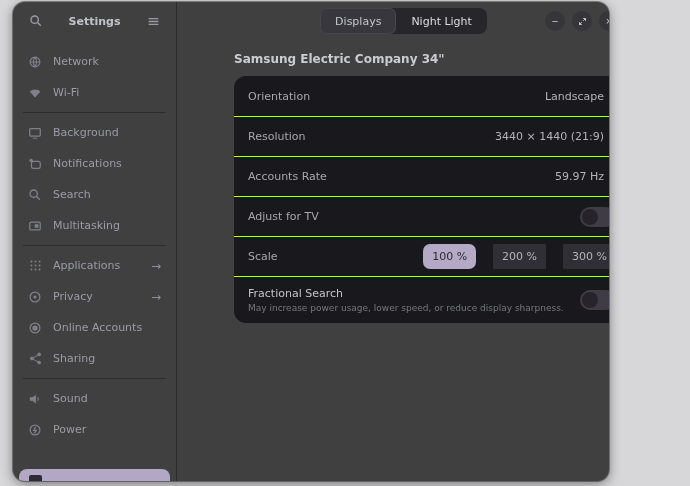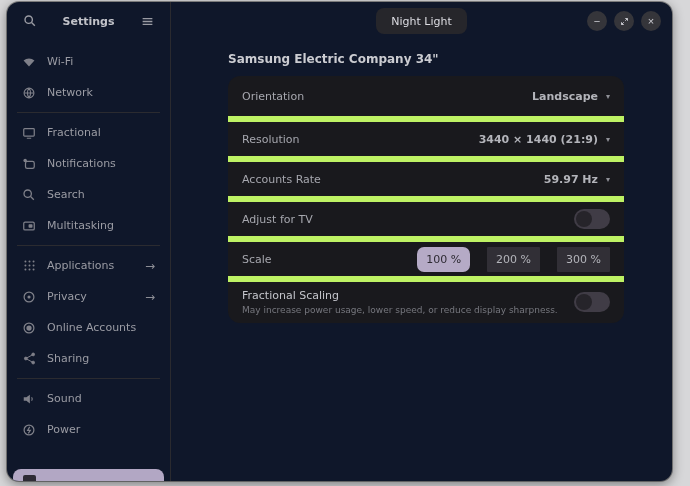--- a/index.html
+++ b/index.html
@@ -1,19 +1,19 @@
 <!DOCTYPE html>
 <html><head>
 <meta charset="utf-8">
 <style>
   * { margin:0; padding:0; box-sizing:border-box; }
   html,body { width:690px; height:486px; overflow:hidden; background:#d7d7d9;
     font-family:"DejaVu Sans","Liberation Sans",sans-serif; }
-  .window { position:absolute; left:7px; top:2px; width:665px; height:479px;
-    background:#0f172a; border-radius:12px; box-shadow:0 3px 12px rgba(0,0,0,.45), 0 0 0 1px rgba(0,0,0,.35);
+  .window { position:absolute; left:13px; top:2px; width:596px; height:479px;
+    background:#404040; border-radius:12px; box-shadow:0 3px 12px rgba(0,0,0,.45), 0 0 0 1px rgba(0,0,0,.35);
     display:flex; overflow:hidden; }
 
   
   .sidebar { width:164px; flex:0 0 164px; border-right:1px solid #2a2a2f;
     display:flex; flex-direction:column; position:relative; }
   .sidebar-header { height:38px; display:flex; align-items:center; padding:0 12px; }
   .sidebar-title { flex:1; text-align:center; font-size:11px; font-weight:bold; color:#c2c3c9; }
   .icon-btn { width:22px; height:22px; display:grid; place-items:center; border:none;
     background:transparent; color:#9a9ba3; cursor:pointer; }
   .nav { flex:1; padding:6px 6px 0 6px; display:flex; flex-direction:column; }
@@ -36,23 +36,23 @@
   .tab.selected { background:#37373d; box-shadow:0 0 0 1px #46464d inset; color:#c5c5cc; }
   .win-controls { position:absolute; right:11px; top:9px; display:flex; gap:7px; }
   .win-btn { width:20px; height:20px; border-radius:50%; border:none; background:#35353a;
     color:#cbcbd1; display:grid; place-items:center; font-size:11px; line-height:1; cursor:pointer; }
 
   .content { flex:1; padding:12px 0 0 57px; }
   .monitor-name { font-size:12px; font-weight:bold; color:#cbccd1; margin-bottom:10px; }
   .card { width:396px; background:#19191d; border-radius:12px; overflow:hidden; }
   .row { min-height:40px; display:flex; align-items:center; justify-content:space-between;
     padding:0 14px; cursor:pointer; }
-  .row + .row { border-top:6px solid #bef264; }
+  .row + .row { border-top:1px solid #bef264; }
   .row-label { font-size:11px; color:#a6a7ae; }
-  .row-value { display:flex; align-items:center; gap:8px; color:#b3b4ba; font-size:11px;font-weight:bold; }
+  .row-value { display:flex; align-items:center; gap:8px; color:#b3b4ba; font-size:11px; }
   .dd-arrow { font-size:8px; color:#8f9097; }
   .toggle { width:36px; height:20px; border-radius:10px; background:#403c46; position:relative;
     border:none; cursor:pointer; flex:0 0 auto; }
   .toggle .knob { position:absolute; left:2px; top:2px; width:16px; height:16px;
     border-radius:50%; background:#26242a; }
   .scale-group { display:flex; gap:17px; }
   .scale-btn { height:25px; min-width:48px; padding:0 9px; border:none; border-radius:1px;
     background:#312f36; color:#b4b5bb; font-size:11px; font-family:inherit; cursor:pointer; }
   .scale-btn.selected { background:#b5aac6; color:#2d2a33; border-radius:7px; }
   .row.tall { min-height:47px; padding-top:7px; padding-bottom:8px; }
@@ -78,46 +78,46 @@
       <button class="icon-btn">
         <svg width="13" height="13" viewBox="0 0 16 16" stroke="currentColor" stroke-width="1.6">
           <path d="M2 4.5 H14 M2 8 H14 M2 11.5 H14"></path>
         </svg>
       </button>
     </div>
 
     <nav class="nav">
       <div class="nav-item">
         <span class="glyph">
+          <svg width="14" height="14" viewBox="0 0 16 16" fill="none" stroke="currentColor" stroke-width="1.3">
+            <circle cx="8" cy="8" r="5.6"></circle>
+              <path d="M2.4 8 H13.6 M8 2.4 C5.6 5.5 5.6 10.5 8 13.6 M8 2.4 C10.4 5.5 10.4 10.5 8 13.6"></path>
+          </svg>
+        </span>
+        <span>Network</span>
+      </div>
+      <div class="nav-item">
+        <span class="glyph">
           <svg width="14" height="14" viewBox="0 0 16 16" fill="currentColor">
               <path d="M8 13 L1.8 6.2 A9.5 9.5 0 0 1 14.2 6.2 Z"></path>
             </svg>
         </span>
         <span>Wi-Fi</span>
       </div>
-      <div class="nav-item">
-        <span class="glyph">
-          <svg width="14" height="14" viewBox="0 0 16 16" fill="none" stroke="currentColor" stroke-width="1.3">
-            <circle cx="8" cy="8" r="5.6"></circle>
-              <path d="M2.4 8 H13.6 M8 2.4 C5.6 5.5 5.6 10.5 8 13.6 M8 2.4 C10.4 5.5 10.4 10.5 8 13.6"></path>
-          </svg>
-        </span>
-        <span>Network</span>
-      </div>
 
       <div class="nav-divider"></div>
 
       <div class="nav-item">
         <span class="glyph">
           <svg width="14" height="14" viewBox="0 0 16 16" fill="none" stroke="currentColor" stroke-width="1.4">
             <rect x="2" y="3" width="12" height="8.5" rx="1"></rect>
               <path d="M5.5 14 H10.5"></path>
           </svg>
         </span>
-        <span>Fractional</span>
+        <span>Background</span>
       </div>
       <div class="nav-item">
         <span class="glyph">
           <svg width="14" height="14" viewBox="0 0 16 16" fill="none" stroke="currentColor" stroke-width="1.4">
             <rect x="4" y="5" width="10" height="8" rx="2"></rect>
               <circle cx="3.6" cy="4" r="2" fill="currentColor" stroke="none"></circle>
           </svg>
         </span>
         <span>Notifications</span>
       </div>
@@ -213,20 +213,21 @@
     </nav>
 
     <div class="selected-pill">
       <div class="mini-icon"></div>
     </div>
   </aside>
 
   <section class="main">
     <div class="main-header">
       <div class="tab-group">
+        <button class="tab selected">Displays</button>
         <button class="tab">Night Light</button>
       </div>
       <div class="win-controls">
         <button class="win-btn">
             <span>−</span>
           </button>
         <button class="win-btn">
           <svg width="9" height="9" viewBox="0 0 12 12" fill="none" stroke="#cbcbd1" stroke-width="1.3">
             <path d="M7 2 H10 V5 M10 2 L7 5 M5 10 H2 V7 M2 10 L5 7"></path>
           </svg>
@@ -277,21 +278,21 @@
           <span class="row-label">Scale</span>
           <span class="scale-group">
             <button class="scale-btn selected">100 %</button>
             <button class="scale-btn">200 %</button>
             <button class="scale-btn">300 %</button>
           </span>
         </div>
 
         <div class="row tall">
           <span class="col">
-            <span class="row-label" style="color:#c4c5cb;">Fractional Scaling</span>
+            <span class="row-label" style="color:#c4c5cb;">Fractional Search</span>
             <span class="row-sub">May increase power usage, lower speed, or reduce display sharpness.</span>
           </span>
           <button class="toggle">
               <span class="knob"></span>
             </button>
         </div>
 
       </div>
     </div>
   </section>

